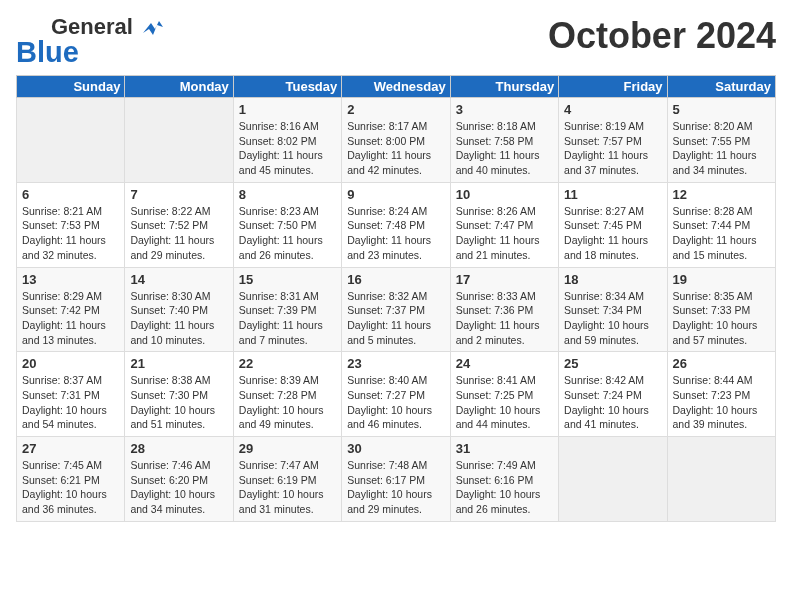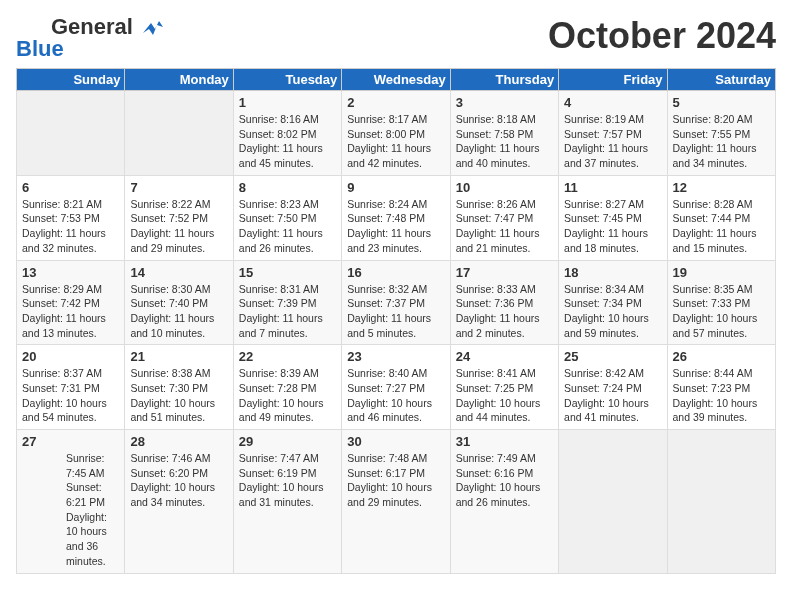--- a/index.html
+++ b/index.html
@@ -84,21 +84,21 @@
 <div class="header">
   <div class="logo">
     <div style="display:flex;align-items:center;gap:2px;">
       <div style="font-size:22px;font-weight:bold;color:#333;line-height:1;">
         <span style="color:#333;margin-left:35px;">General</span>
         <svg width="22" height="18" viewBox="0 0 22 18" style="vertical-align:middle;margin-left:2px;">
           <polygon points="2,14 10,4 14,10 18,2 22,8 16,6 12,16 8,10" fill="#1e6bbf"></polygon>
         </svg>
       </div>
     </div>
-    <div style="font-size:22px;font-weight:bold;color:#1e6bbf;line-height:1;">Blue</div>
+    <div style="font-size:29px;font-weight:bold;color:#1e6bbf;line-height:1;">Blue</div>
   </div>
   <div class="title-block">
     <div class="month-title">October 2024</div>
   </div>
 </div>
 
 <table>
   <thead>
     <tr id="header-row">
         <th>Sunday</th>
@@ -273,21 +273,21 @@
         <td>
           <span class="day-num">26</span>
           <div class="cell-info" style="white-space: pre-line;">Sunrise: 8:44 AM
 Sunset: 7:23 PM
 Daylight: 10 hours and 39 minutes.</div>
         </td>
       </tr>
       <tr>
         <td>
           <span class="day-num">27</span>
-          <div class="cell-info" style="white-space: pre-line; margin-left: 44px;">Sunrise: 7:45 AM
+          <div class="cell-info" style="white-space: pre-line;">Sunrise: 7:45 AM
 Sunset: 6:21 PM
 Daylight: 10 hours and 36 minutes.</div>
         </td>
         <td>
           <span class="day-num">28</span>
           <div class="cell-info" style="white-space: pre-line;">Sunrise: 7:46 AM
 Sunset: 6:20 PM
 Daylight: 10 hours and 34 minutes.</div>
         </td>
         <td>

